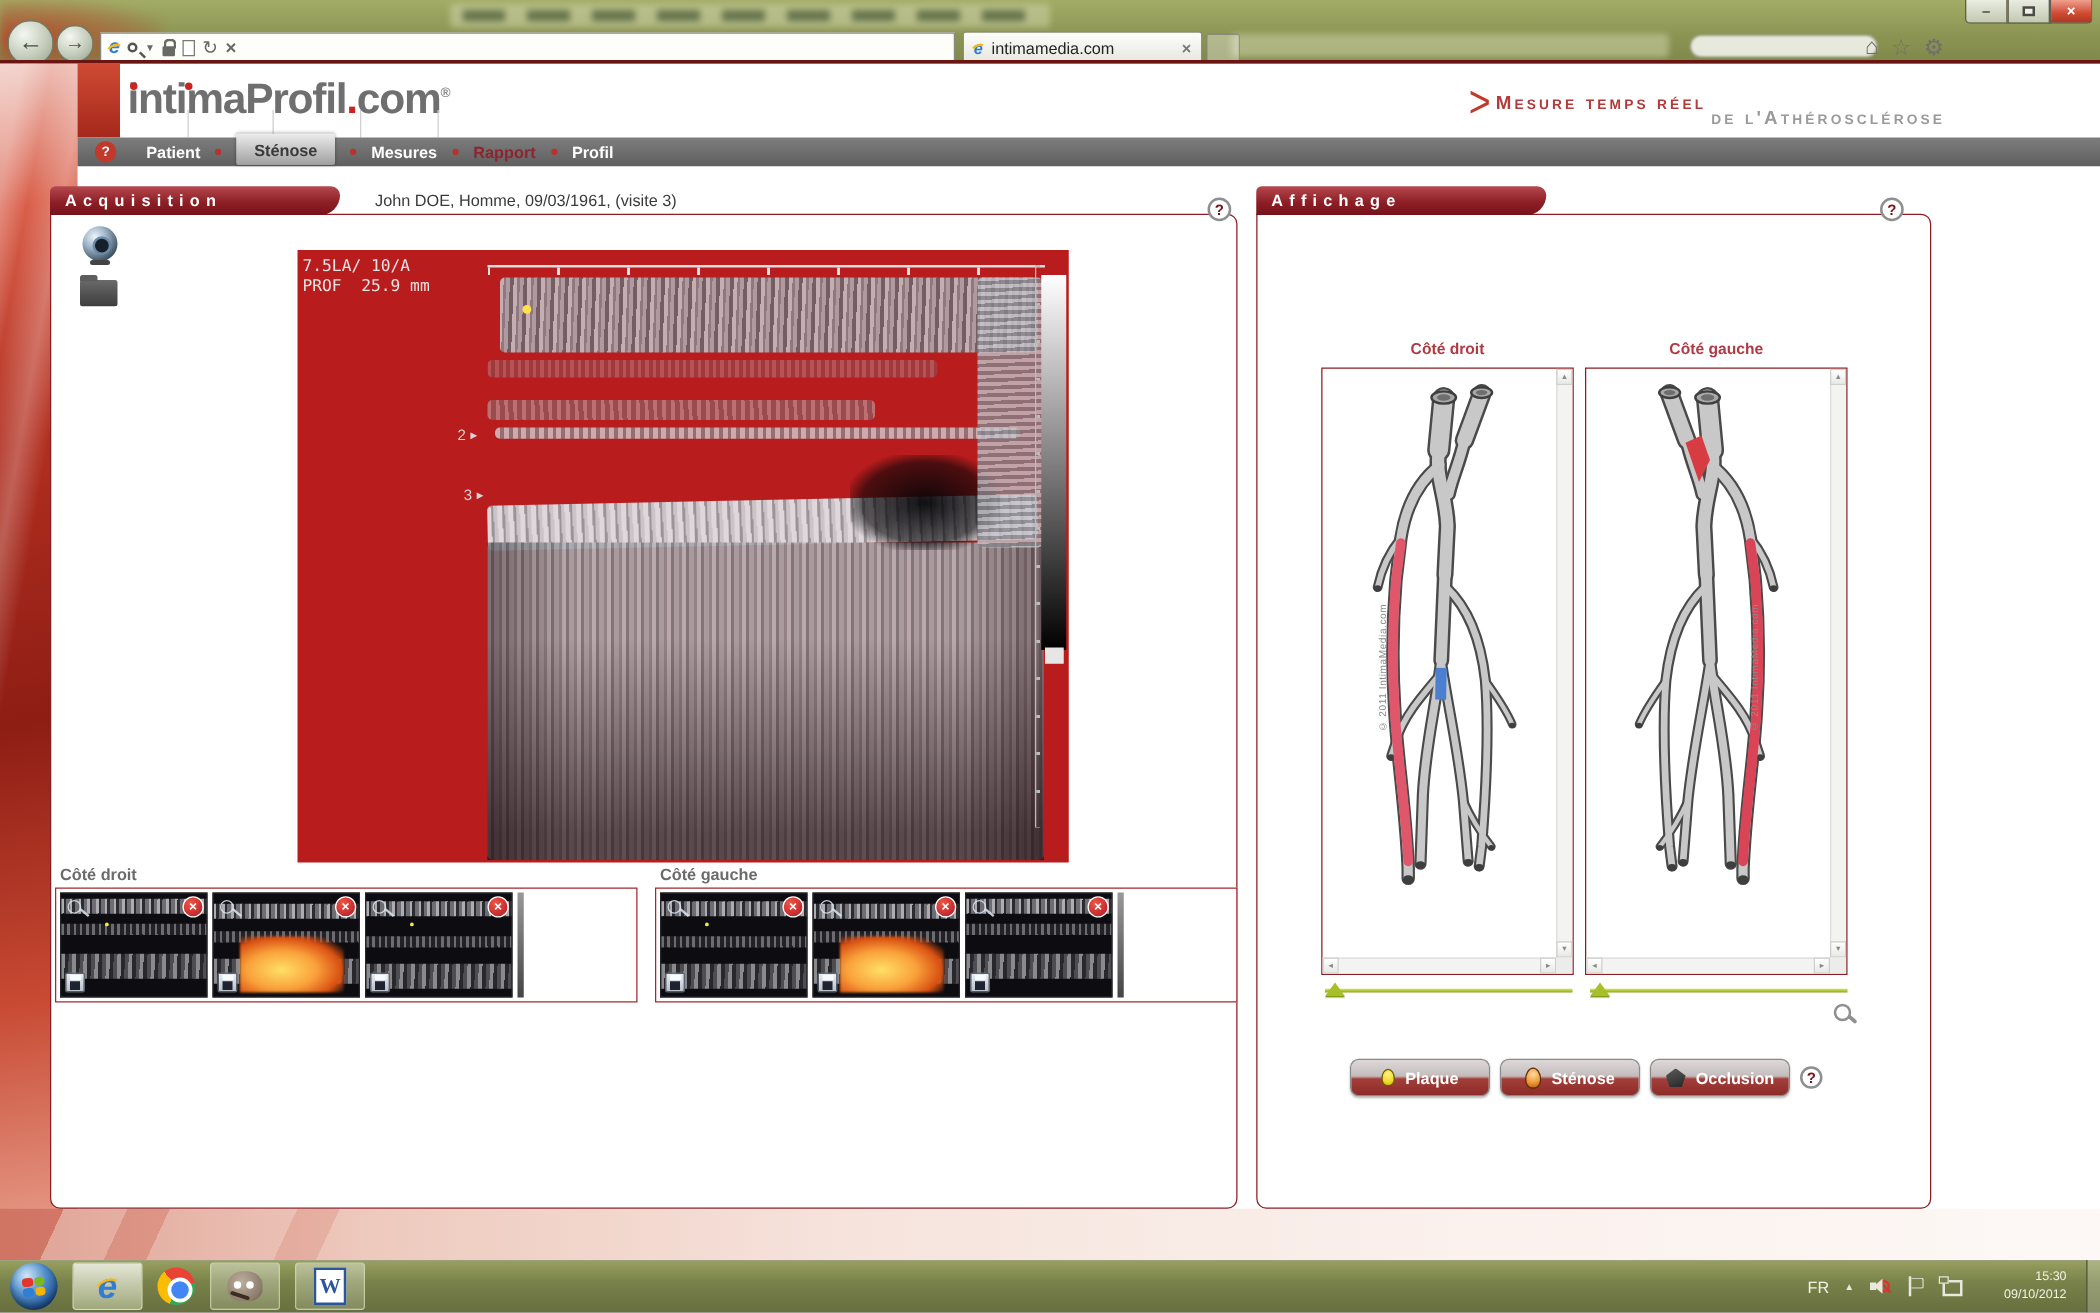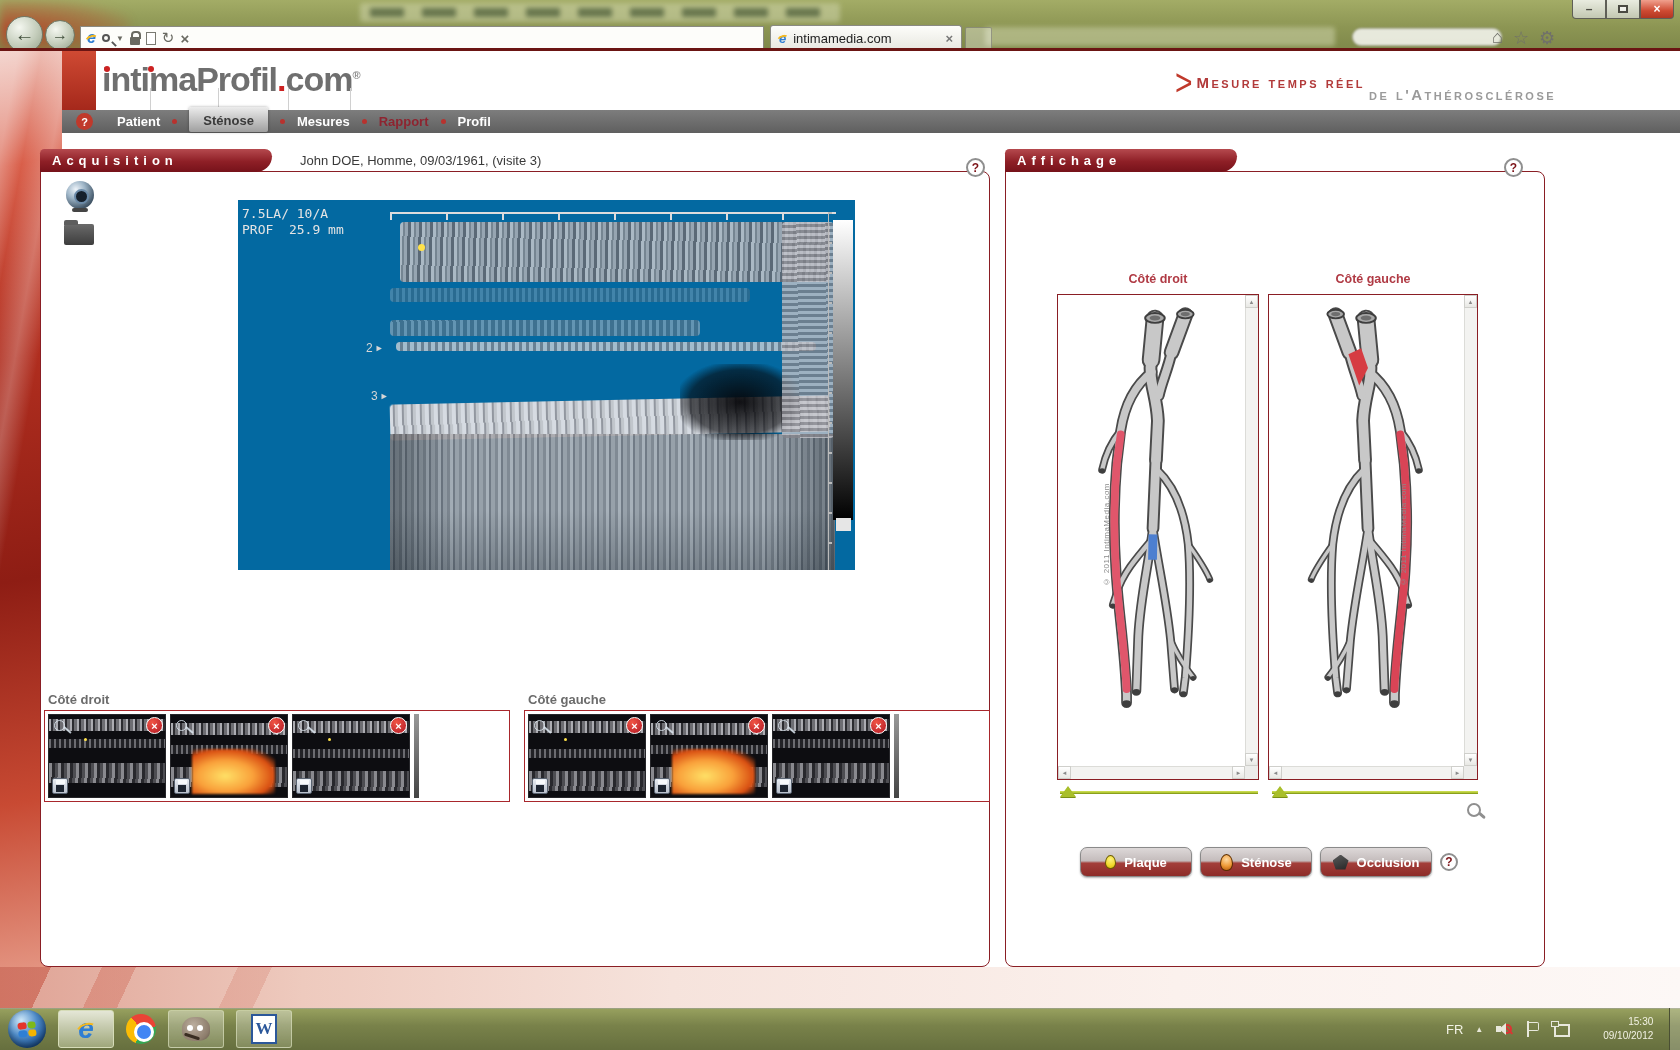--- a/index.html
+++ b/index.html
@@ -114,21 +114,21 @@
     background:radial-gradient(circle at 35% 30%, #eef4fa, #9db4c6 35%, #45596b 72%, #22303d); }
   .cam-ball::after { content:""; position:absolute; left:8px; top:8px; width:11px; height:11px;
     border-radius:50%; background:#16202c; border:2px solid #6b8aa8; }
   .cam-base { left:72px; top:208px; width:16px; height:4px; background:#444; border-radius:2px; }
   .folder { left:64px; top:224px; width:30px; height:21px; background:linear-gradient(#6a6a6a,#3d3d3d);
     border-radius:2px; }
   .folder::before { content:""; position:absolute; left:0; top:-4px; width:14px; height:5px;
     background:#5d5d5d; border-radius:2px 2px 0 0; }
 
   
-  .us-image { left:238px; top:200px; width:617px; height:370px; background:#0369a1; overflow:hidden; }
+  .us-image { left:238px; top:200px; width:617px; height:490px; background:#b91c1c; overflow:hidden; }
   .us-text { left:4px; top:6px; font-family:"DejaVu Sans Mono", monospace; font-size:13px; color:#e4e4e4;
     line-height:16px; white-space:pre; }
   .ruler-top { left:152px; top:12px; width:446px; height:8px; border-top:2px solid #ddd;
     background:repeating-linear-gradient(90deg,#ddd 0 2px,transparent 2px 56px); }
   .yellow-dot { left:180px; top:44px; width:7px; height:7px; border-radius:50%; background:#ffe24a; }
   .us-marker { color:#d6d6d6; font-size:12px; display:flex; gap:2px; align-items:center; }
   .us-marker .arr { font-size:9px; }
   .echo { left:152px; top:14px; width:445px; height:474px; }
   .echo > div { position:absolute; filter:blur(.6px); border-radius:4px; }
   .e-band1 { left:10px; top:8px; width:430px; height:60px; opacity:.85;

